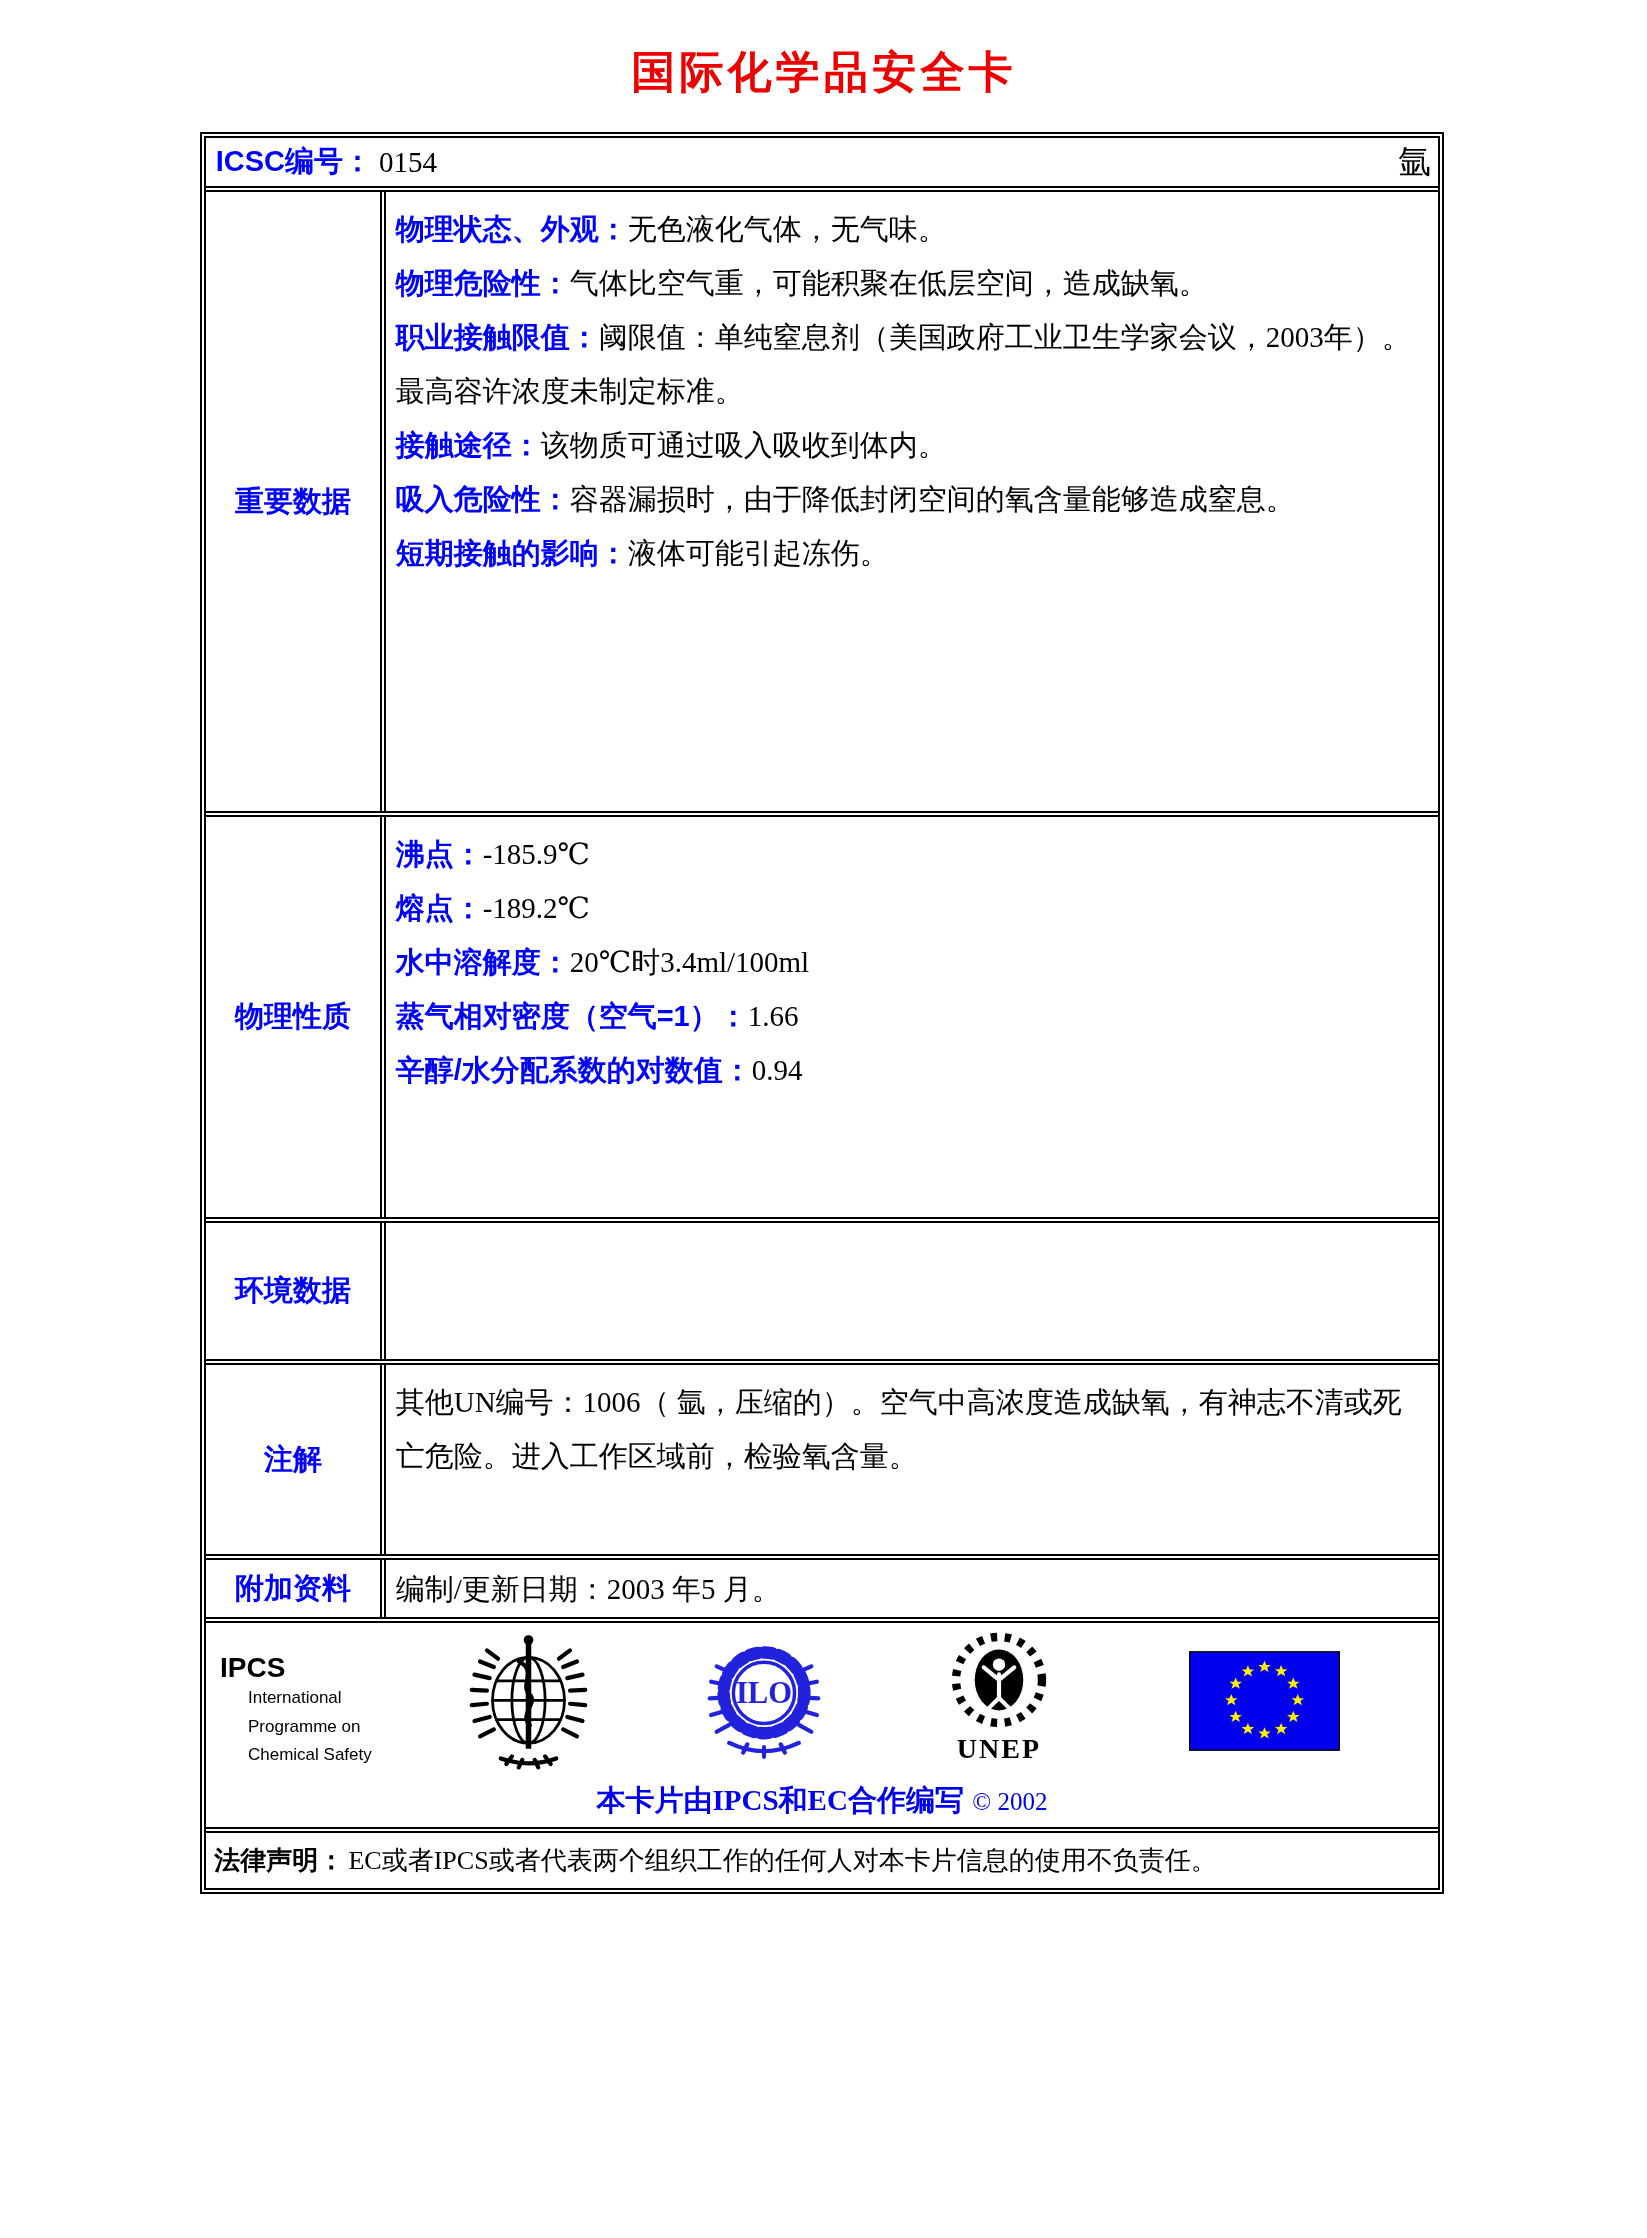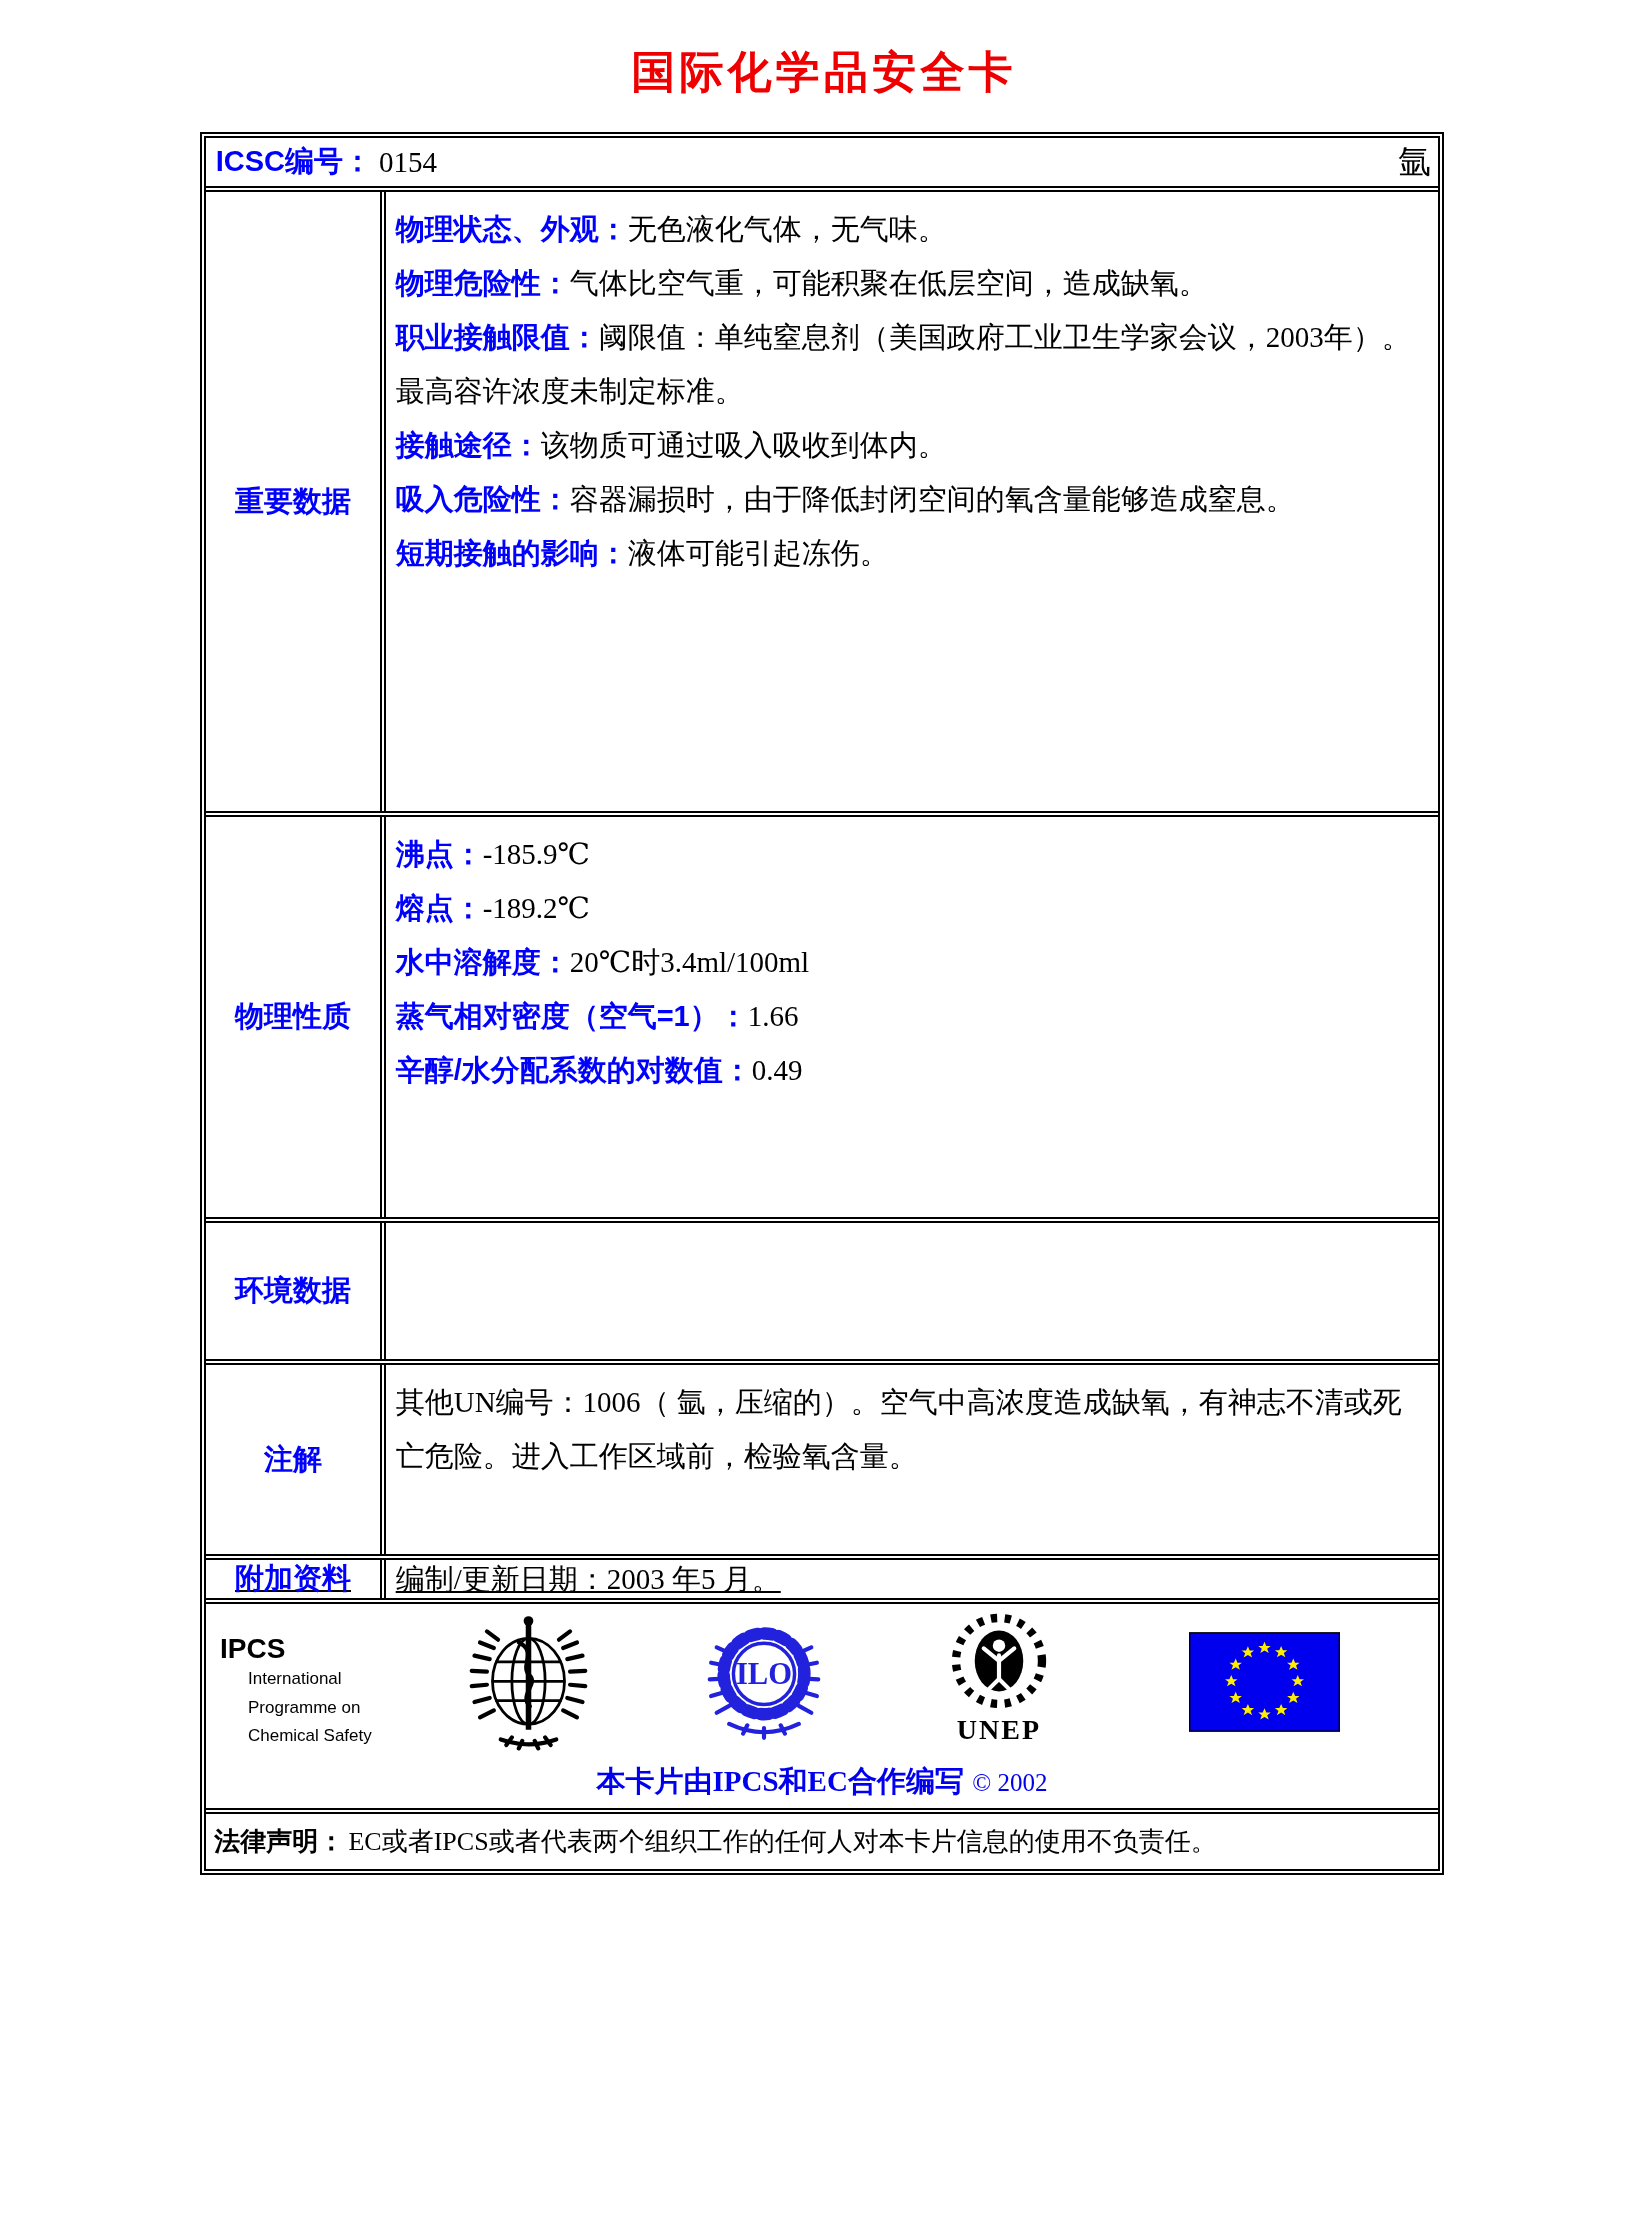--- a/index.html
+++ b/index.html
@@ -35,21 +35,21 @@
   .header-row { height:54px; align-items:center; padding:0 7px 0 9.7px; }
   .hdr-label { color:#0000ff; font-weight:bold; font-size:29px;
     font-family:"Liberation Sans","DejaVu Sans",sans-serif; }
   .hdr-num { font-size:29px; margin-left:7px; }
   .hdr-chem { margin-left:auto; font-size:33px; }
 
   .row-important  { height:625px; }
   .row-physical   { height:406px; }
   .row-environ    { height:142px; }
   .row-notes      { height:195px; }
-  .row-addinfo    { height:44px;text-decoration:underline; }
+  .row-addinfo    { height:63px; }
   .row-addinfo .content-cell { display:flex; align-items:center; padding-top:0; }
   .row-logos      { height:210px; display:block; }
   .row-legal      { height:55px; align-items:center; padding:0 8.3px; }
 
   .legal-label { color:#000; font-weight:bold; font-size:26px;
     font-family:"Liberation Sans","DejaVu Sans",sans-serif; }
   .legal-text { font-size:26px; margin-left:4.2px; }
 
   .ipcs-block { position:absolute; left:14px; top:29px;
     font-family:"Liberation Sans","DejaVu Sans",sans-serif; color:#000; }
@@ -98,21 +98,21 @@
       </div>
     </div>
 
     <div class="row row-physical">
       <div class="label-cell">物理性质</div>
       <div class="content-cell">
         <p><span class="k">沸点：</span><span class="v">-185.9℃</span></p>
         <p><span class="k">熔点：</span><span class="v">-189.2℃</span></p>
         <p><span class="k">水中溶解度：</span><span class="v">20℃时3.4ml/100ml</span></p>
         <p><span class="k">蒸气相对密度（空气=1）：</span><span class="v">1.66</span></p>
-        <p><span class="k">辛醇/水分配系数的对数值：</span><span class="v">0.49</span></p>
+        <p><span class="k">辛醇/水分配系数的对数值：</span><span class="v">0.94</span></p>
       </div>
     </div>
 
     <div class="row row-environ">
       <div class="label-cell">环境数据</div>
       <div class="content-cell"></div>
     </div>
 
     <div class="row row-notes">
       <div class="label-cell">注解</div>

